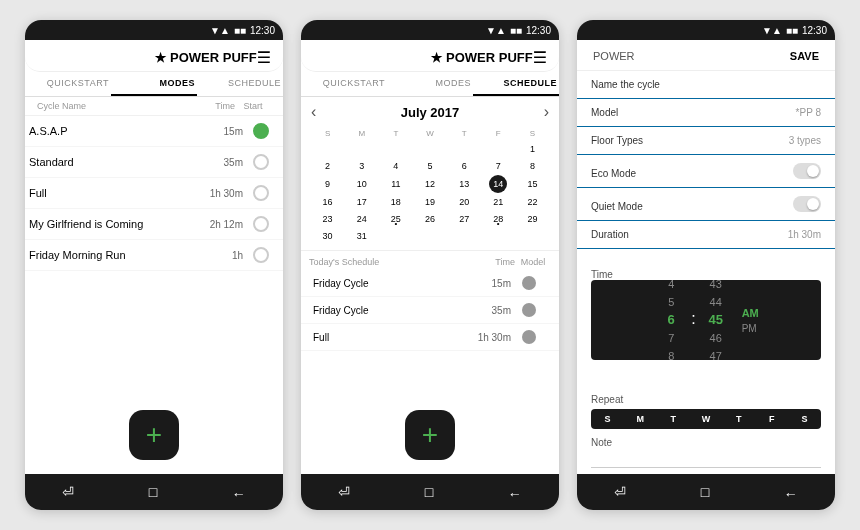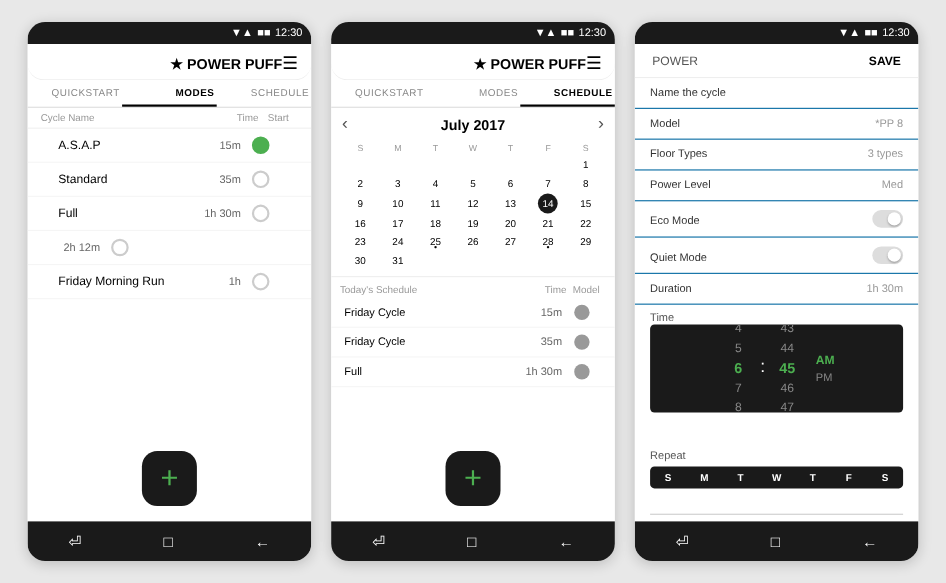--- a/index.html
+++ b/index.html
@@ -99,21 +99,21 @@
       flex-shrink: 0;
     }
     .th-name { flex: 1; }
     .th-time { width: 38px; text-align: right; }
     .th-start { width: 36px; text-align: center; }
 
     
     .mode-row {
       display: flex;
       align-items: center;
-      padding: 7px 28px;
+      padding: 7px 4px;
       border-bottom: 1px solid #f5f5f5;
       font-size: 11px;
       flex-shrink: 0;
     }
     .mode-name { flex: 1; }
     .mode-time { width: 38px; text-align: right; color: #666; font-size: 10px; }
     .mode-start { width: 36px; display: flex; justify-content: center; }
     .circle-btn {
       width: 16px; height: 16px; border-radius: 50%;
       border: 2px solid #ccc;
@@ -326,20 +326,21 @@
         </div>
     </div>
     <div class="mode-row">
       <span class="mode-name">Full</span>
       <span class="mode-time">1h 30m</span>
       <div class="mode-start">
           <div class="circle-btn"></div>
         </div>
     </div>
     <div class="mode-row">
+      <span class="mode-name">My Girlfriend is Coming</span>
       <span class="mode-time">2h 12m</span>
       <div class="mode-start">
           <div class="circle-btn"></div>
         </div>
     </div>
     <div class="mode-row">
       <span class="mode-name">Friday Morning Run</span>
       <span class="mode-time">1h</span>
       <div class="mode-start">
           <div class="circle-btn"></div>
@@ -552,24 +553,20 @@
     </div>
     <div class="form-row">
       <span class="form-label">Model</span>
       <span class="form-value">*PP 8</span>
     </div>
     <div class="form-row">
       <span class="form-label">Floor Types</span>
       <span class="form-value">3 types</span>
     </div>
     <div class="form-row">
-      <span class="form-label">Power Level</span>
-      <span class="form-value">Med</span>
-    </div>
-    <div class="form-row">
       <span class="form-label">Eco Mode</span>
       <div class="toggle"></div>
     </div>
     <div class="form-row">
       <span class="form-label">Quiet Mode</span>
       <div class="toggle"></div>
     </div>
     <div class="form-row">
       <span class="form-label">Duration</span>
       <span class="form-value">1h 30m</span>
@@ -603,20 +600,21 @@
       <div class="rd active">S</div>
       <div class="rd active">M</div>
       <div class="rd active">T</div>
       <div class="rd active">W</div>
       <div class="rd active">T</div>
       <div class="rd active">F</div>
       <div class="rd active">S</div>
     </div>
   </div>
   <div class="note-section">
+    <div class="note-label">Note</div>
     <div class="note-line"></div>
   </div>
   <div class="bottom-nav">
     <span class="nav-icon">⏎</span>
     <span class="nav-icon">□</span>
     <span class="nav-icon">←</span>
   </div>
 </div>
 
 </body></html>

